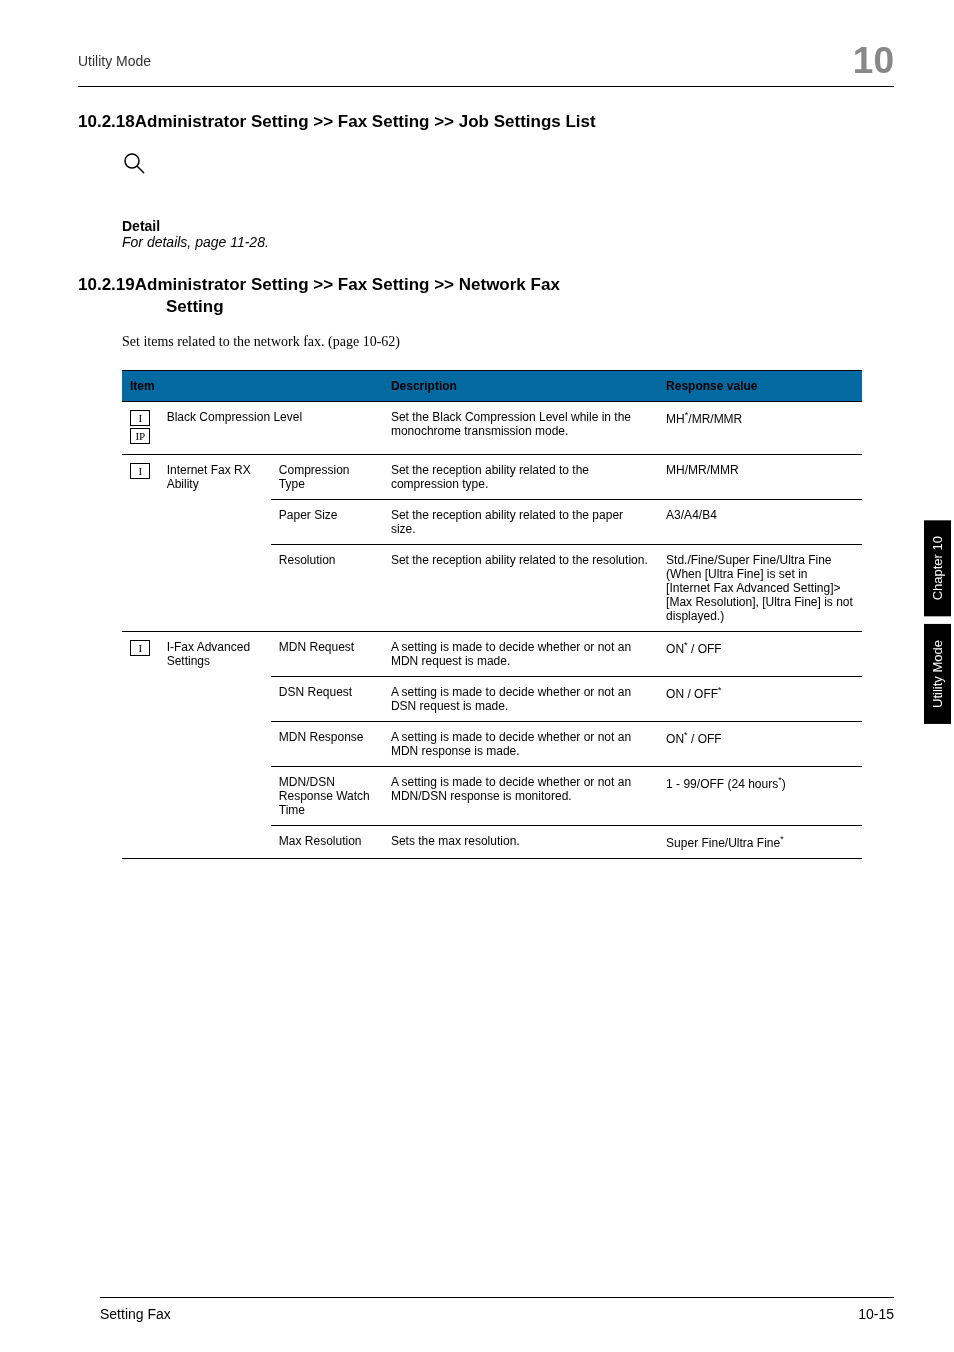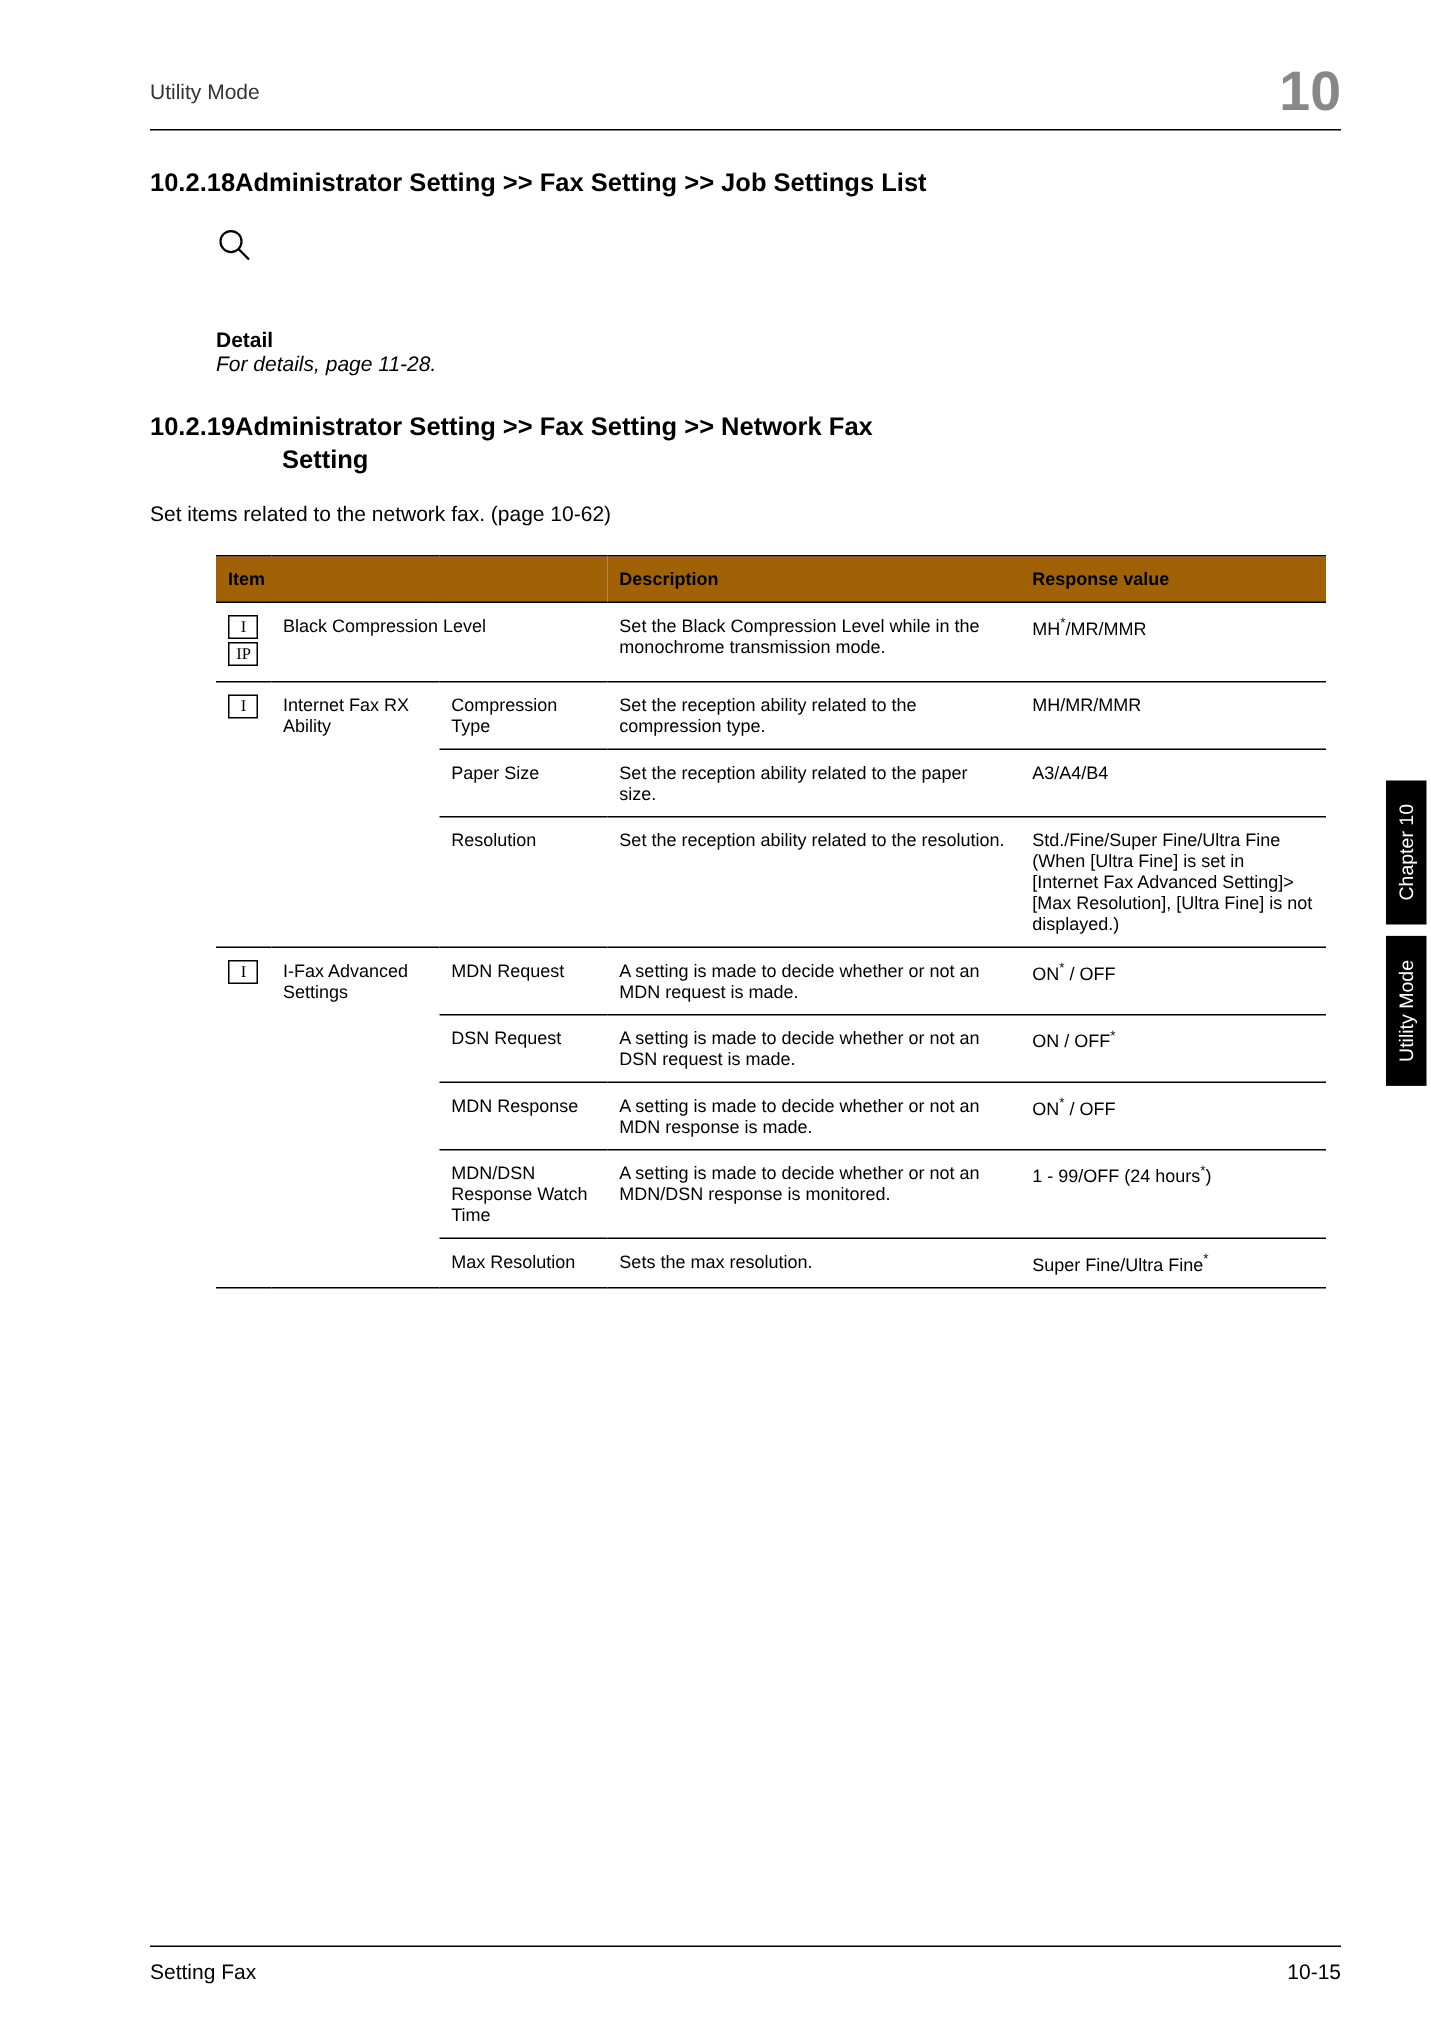--- a/index.html
+++ b/index.html
@@ -10,21 +10,21 @@
   body {
     font-family: Arial, Helvetica, sans-serif;
     font-size: 13px;
     color: #000;
     background: #fff;
     width: 954px;
     height: 1352px;
     position: relative;
   }
   .page {
-    padding: 40px 60px 30px 100px;
+    padding: 40px 60px 30px 78px;
     position: relative;
     height: 100%;
   }
   .header-row {
     display: flex;
     justify-content: space-between;
     align-items: center;
     padding-bottom: 4px;
   }
   .header-left {
@@ -68,36 +68,38 @@
   .detail-text {
     font-style: italic;
     font-size: 14px;
   }
   .section-block-2 {
     margin-bottom: 16px;
   }
   .body-text {
     font-size: 14px;
     margin-bottom: 20px;
+    margin-left: 44px;
+    font-family: Liberation Serif, serif;
   }
   table.spec {
     border-collapse: collapse;
     width: 740px;
     margin-left: 44px;
     font-size: 12px;
   }
   table.spec th, table.spec td {
     border-top: 1px solid #000;
     border-bottom: 1px solid #000;
     padding: 8px 8px;
     text-align: left;
     vertical-align: top;
   }
   table.spec thead th {
-    background: #a16207;
+    background: #0369a1;
     font-weight: bold;
   }
   table.spec .col-icon {
     width: 36px;
     text-align: center;
     vertical-align: top;
   }
   table.spec .col-item1 {
     width: 110px;
   }

